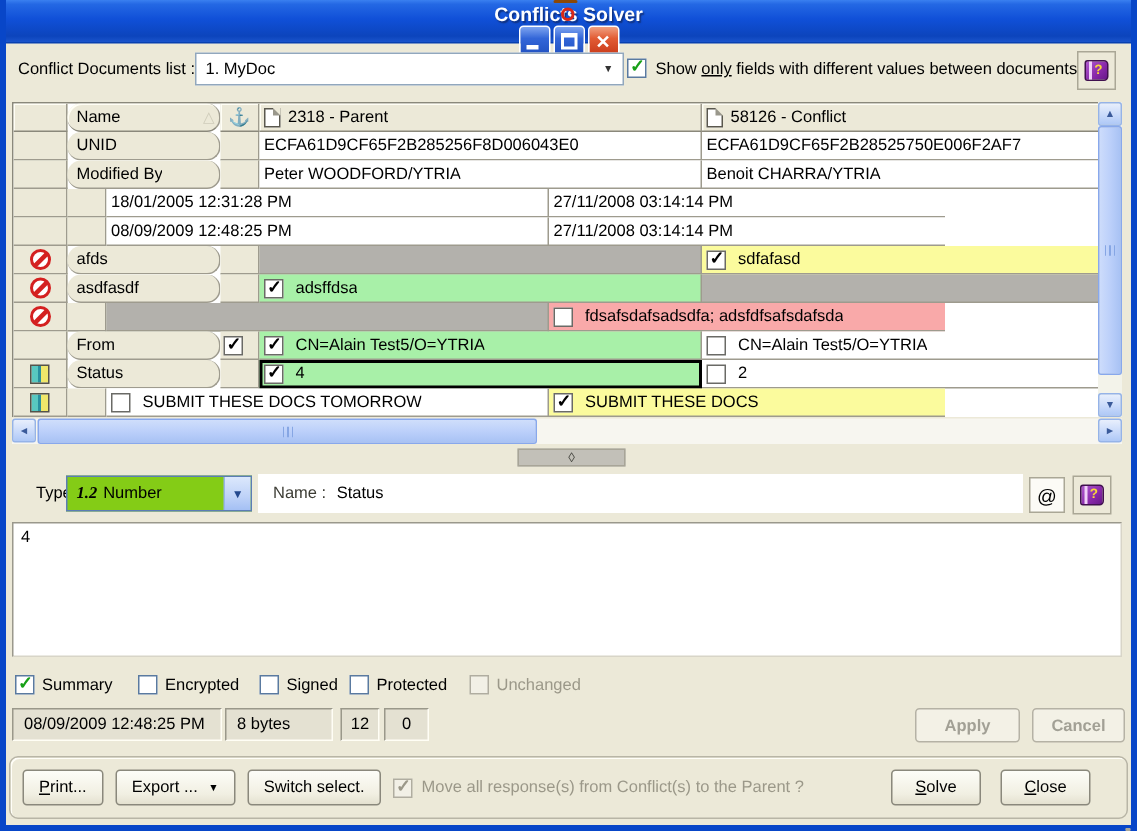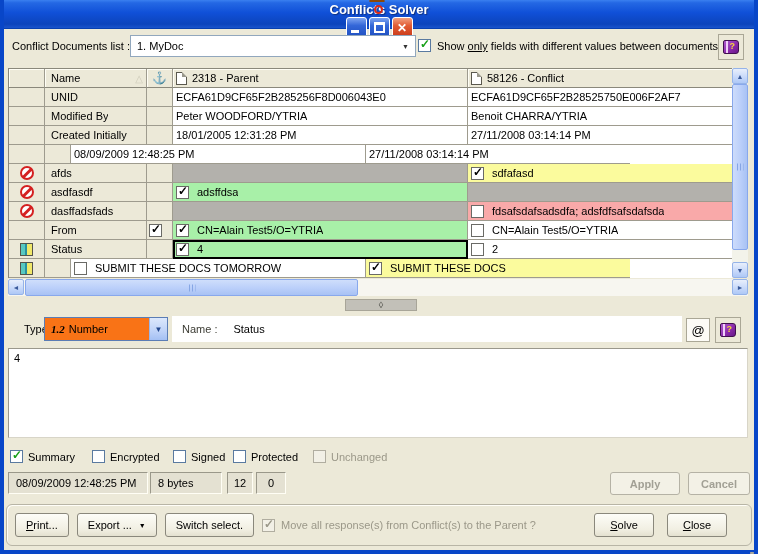--- a/index.html
+++ b/index.html
@@ -55,21 +55,21 @@
     font-size:9px; font-weight:bold; }
 
   
   .tablewrap { position:absolute; left:4px; top:39px; width:740px; height:228px; }
   .gridarea { position:absolute; left:0; top:0; width:724px; height:210px;
     border-left:1px solid #8a887b; border-top:1px solid #8a887b; background:#fff; overflow:hidden; }
   .trow { display:flex; height:19px; }
   .cell { height:19px; border-right:1px solid #9e9b8e; border-bottom:1px solid #9e9b8e;
     display:flex; align-items:center; overflow:hidden; white-space:nowrap; padding:0 3px; }
   .c-st { width:36px; justify-content:center; background:#ece9d8; }
-  .c-nm { width:102px; background:#ece9d8; padding-left:6px; }
+  .c-nm { width:102px; background:#ece9d8; padding-left:6px;border-radius:9px; }
   .c-an { width:26px; justify-content:center; background:#ece9d8; }
   .c-pa { width:295px; background:#fff; }
   .c-co { width:264px; background:#fff; border-right:none; }
   .hdr .cell { background:#ece9d8; border-bottom:1px solid #8a887b;
     box-shadow:inset 1px 1px 0 #fffef5; }
   .sort { margin-left:auto; color:#cfccba; font-size:10px; }
   .anchor-g { font-size:12px; }
   .doc { width:11px; height:13px; background:#fff; border:1px solid #5a584e; margin-right:5px;
     position:relative; flex:none; }
   .doc::after { content:""; position:absolute; right:-1px; top:-1px; border-style:solid;
@@ -107,29 +107,29 @@
   .hthumb .grip { width:7px; height:7px;
     background:repeating-linear-gradient(90deg,#86a6e4 0 1px,transparent 1px 3px); }
 
   
   .splitter { position:absolute; left:341px; top:270px; width:72px; height:12px;
     background:#c2c0b8; border:1px solid #a8a598; text-align:center;
     font-size:9px; line-height:11px; color:#4a4a44; }
 
   
   .combo-xp { position:absolute; left:40px; top:288px; width:124px; height:24px;
-    background:#f97316; border:1px solid #5b7db5; display:flex; align-items:center; padding-left:6px; }
+    background:#84cc16; border:1px solid #5b7db5; display:flex; align-items:center; padding-left:6px; }
   .combo-xp .val-prefix { font-style:italic; font-weight:bold; font-family:"Liberation Serif",serif;
     margin-right:4px; }
   .combo-xp .dropbtn { margin-left:auto; width:18px; height:22px;
     background:linear-gradient(180deg,#dce8fc 0%,#bed2f8 60%,#a4c0f4 100%);
     border-left:1px solid #98b5ea; display:flex; align-items:center; justify-content:center;
     color:#23488e; font-size:8px; }
   .namepanel { position:absolute; left:168px; top:287px; width:510px; height:26px;
-    background:#fff; display:flex; align-items:center; padding-left:10px; gap:16px; }
+    background:#fff; display:flex; align-items:center; padding-left:10px; gap:7px; }
   .atbtn { position:absolute; left:682px; top:289px; width:24px; height:24px;
     background:#fcfbf6; border:1px solid #aaa796; display:flex; align-items:center;
     justify-content:center; font-size:13px; }
   .valuearea { position:absolute; left:4px; top:319px; width:740px; height:90px; background:#fff;
     border:1px solid #9a988c; border-bottom-color:#d8d5c8; border-right-color:#d8d5c8;
     padding:3px 5px; font-size:11px; resize:none; outline:none;
     font-family:"Liberation Sans",sans-serif; }
 
   
   .flag { position:absolute; top:421px; display:flex; align-items:center; gap:5px; }
@@ -246,23 +246,20 @@
           <div class="cell c-pa">
               <span class="txt">Peter WOODFORD/YTRIA</span>
             </div>
           <div class="cell c-co">
               <span class="txt">Benoit CHARRA/YTRIA</span>
             </div>
         </div>
 
         <div class="trow">
           <div class="cell c-st"></div>
-          <div class="cell c-nm">
-              <span class="txt">Created Initially</span>
-            </div>
           <div class="cell c-an"></div>
           <div class="cell c-pa">
               <span class="txt">18/01/2005 12:31:28 PM</span>
             </div>
           <div class="cell c-co">
               <span class="txt">27/11/2008 03:14:14 PM</span>
             </div>
         </div>
 
         <div class="trow">
@@ -306,23 +303,20 @@
                 <span class="tick">✓</span>
               </span>
             <span class="txt">adsffdsa</span>
           </div>
           <div class="cell c-co gray"></div>
         </div>
 
         <div class="trow">
           <div class="cell c-st">
               <span class="noicon"></span>
-            </div>
-          <div class="cell c-nm">
-              <span class="txt">dasffadsfads</span>
             </div>
           <div class="cell c-an"></div>
           <div class="cell c-pa gray"></div>
           <div class="cell c-co pink">
             <span class="cb cellcb"></span>
             <span class="txt">fdsafsdafsadsdfa; adsfdfsafsdafsda</span>
           </div>
         </div>
 
         <div class="trow">

